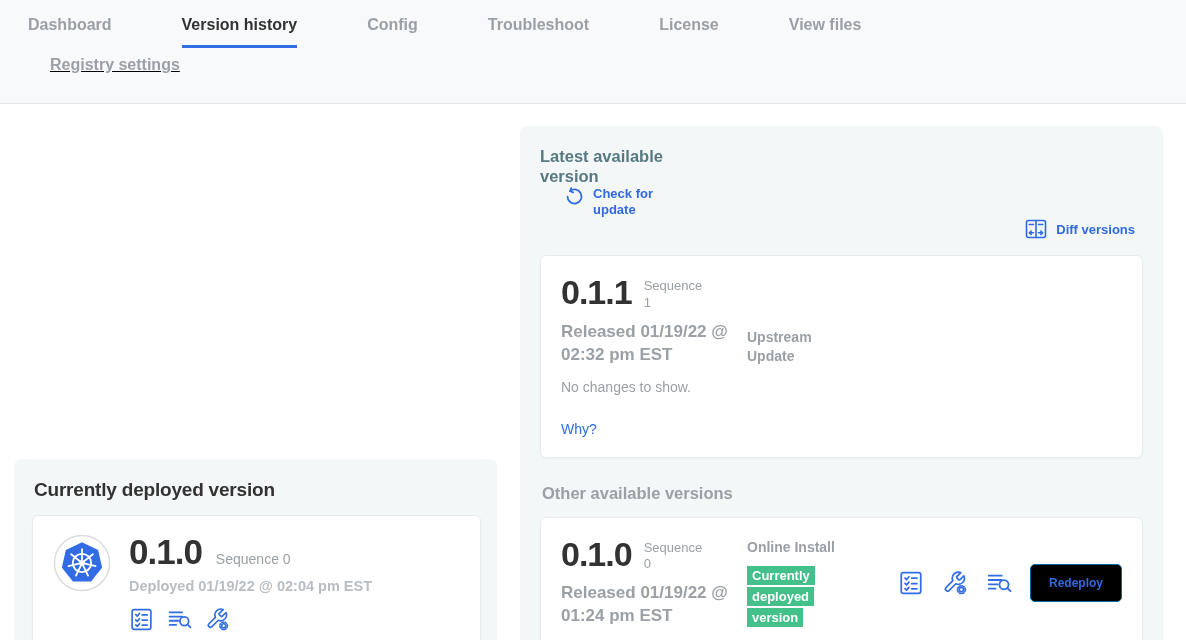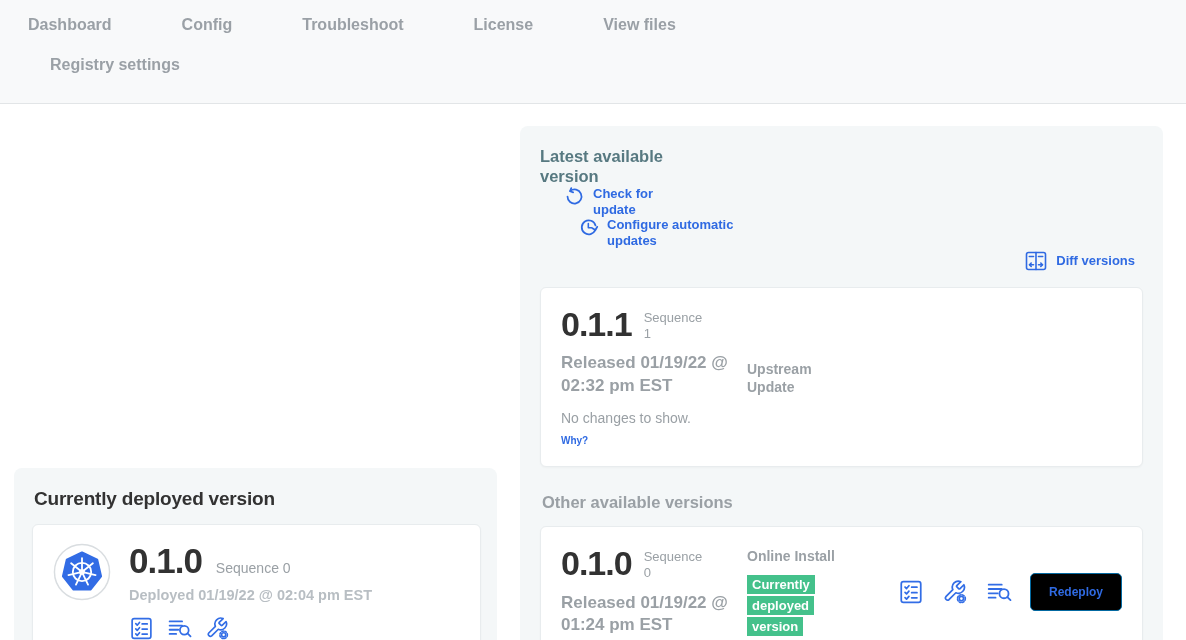--- a/index.html
+++ b/index.html
@@ -9,21 +9,21 @@
     background: #ffffff;
     font-family: "Liberation Sans", "DejaVu Sans", sans-serif;
     -webkit-font-smoothing: antialiased;
   }
 
   
   .nav { background: #f8f9fa; border-bottom: 1px solid #e2e5e7; padding: 16px 0 0 28px; }
   .nav-row1 { display: flex; gap: 70px; align-items: flex-start; }
   .tab { font-size: 16px; font-weight: 600; color: #9aa0a6; padding-bottom: 14px; cursor: pointer; white-space: nowrap; }
   .tab.active { color: #323232; font-weight: 700; border-bottom: 3px solid #326de6; padding-bottom: 11px; }
-  .nav-row2 { padding: 8px 12px 15px 22px; }
+  .nav-row2 { padding: 8px 12px 15px 22px; text-decoration: underline; }
 
   
   main { display: flex; padding: 22px 23px 0 14px; gap: 23px; align-items: flex-end; }
   .panel { background: #f4f7f8; border-radius: 8px; }
 
   
   .left-col { width: 483px; padding: 16px 16px 18px 18px; }
   .left-col h1 { font-size: 19px; font-weight: 700; color: #323232; margin: 4px 0 14px 2px; letter-spacing: -0.2px; }
   .deployed-box { background: #fff; border: 1px solid #e8ecee; border-radius: 6px; padding: 18px 20px; display: flex; gap: 18px; box-shadow: 0 1px 2px rgba(0,0,0,0.03); }
   .k8s { width: 58px; height: 58px; flex: none; }
@@ -48,21 +48,21 @@
   .action-3 { margin-left: auto; align-items: center; margin-right: 8px; }
   .action-3 .action-label { white-space: nowrap; }
 
   .vcard { margin-top: 14px; background: #fff; border: 1px solid #e8ecee; border-radius: 6px; padding: 20px; display: flex; box-shadow: 0 1px 2px rgba(0,0,0,0.03); }
   .vc-left { width: 186px; flex: none; }
   .vc-ver-row { display: flex; gap: 12px; }
   .vc-ver { font-size: 34px; font-weight: 700; color: #323232; letter-spacing: -1px; line-height: 0.95; }
   .vc-seq { width: 66px; font-size: 13px; color: #9aa0a5; line-height: 1.25; padding-top: 2px; }
   .vc-released { margin-top: 10px; width: 182px; font-size: 17px; font-weight: 700; color: #9aa0a5; line-height: 1.35; }
   .vc-nochanges { margin-top: 12px; font-size: 14px; color: #9aa0a5; }
-  .vc-why { margin-top: 9px; font-size: 10px; font-weight: 700; color: #2f6ae2; cursor: pointer; }
+  .vc-why { margin-top: 26px; font-size: 14px; font-weight: 400; color: #2f6ae2; cursor: pointer; }
   .vc-mid { width: 96px; flex: none; }
   .vc-mid.pad { padding-top: 52px; }
   .vc-src { font-size: 14px; font-weight: 700; color: #9aa0a5; line-height: 1.3; }
   .vc-right { margin-left: auto; display: flex; align-items: center; gap: 18px; }
   .btn-primary { background: #3065d8; color: #fff; font-weight: 700; font-size: 15px; font-family: inherit; border: none; border-radius: 4px; padding: 12px 24px; cursor: pointer; box-shadow: 0 1px 2px rgba(0,0,0,0.12); }
   .btn-outline { background: #000000; color: #2f6ae2; font-weight: 700; font-size: 12px; font-family: inherit; border: 1px solid #0369a1; border-radius: 5px; padding: 11px 18px; cursor: pointer; }
   .other-title { margin: 26px 0 2px 2px; font-size: 16.5px; font-weight: 700; color: #9aa0a5; }
   .badge-wrap { margin-top: 9px; width: 80px; }
   .badge { display: inline; background: #44c18b; color: #fff; font-size: 13px; font-weight: 700; line-height: 1.62; padding: 2px 5px;
            -webkit-box-decoration-break: clone; box-decoration-break: clone; }
@@ -139,20 +139,21 @@
         <line x1="22" y1="22.4" x2="15" y2="16.8"></line>
       </g>
       <circle cx="24" cy="24" r="2.5" fill="#ffffff"></circle>
     </symbol>
   </defs>
 </svg>
 
 <nav class="nav">
   <div class="nav-row1">
     <div class="tab">Dashboard</div>
+    <div class="tab active">Version history</div>
     <div class="tab">Config</div>
     <div class="tab">Troubleshoot</div>
     <div class="tab">License</div>
     <div class="tab">View files</div>
   </div>
   <div class="nav-row2">
     <div class="tab">Registry settings</div>
   </div>
 </nav>
 
@@ -196,28 +197,20 @@
     <div class="panel-head">
       <div class="panel-title">Latest available version</div>
       <div class="action action-1">
         <span class="icon">
             <svg width="21" height="21">
               <use href="#sym-refresh"></use>
             </svg>
           </span>
         <span class="action-label">Check for update</span>
       </div>
-      <div class="action action-2">
-        <span class="icon">
-            <svg width="21" height="21">
-              <use href="#sym-schedule"></use>
-            </svg>
-          </span>
-        <span class="action-label">Configure automatic updates</span>
-      </div>
       <div class="action action-3">
         <span class="icon">
             <svg width="24" height="24">
               <use href="#sym-diff"></use>
             </svg>
           </span>
         <span class="action-label">Diff versions</span>
       </div>
     </div>
 

